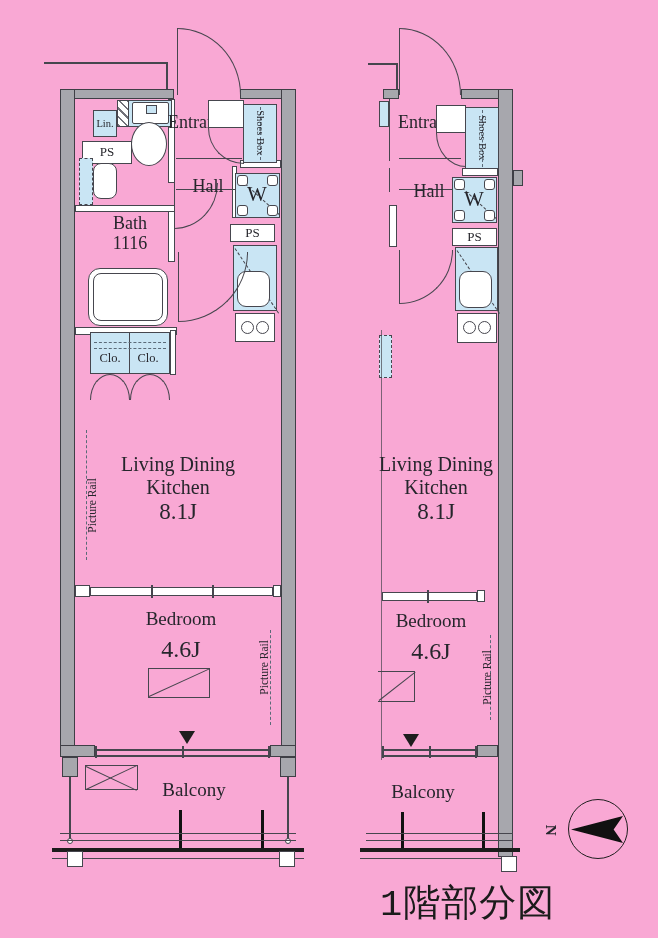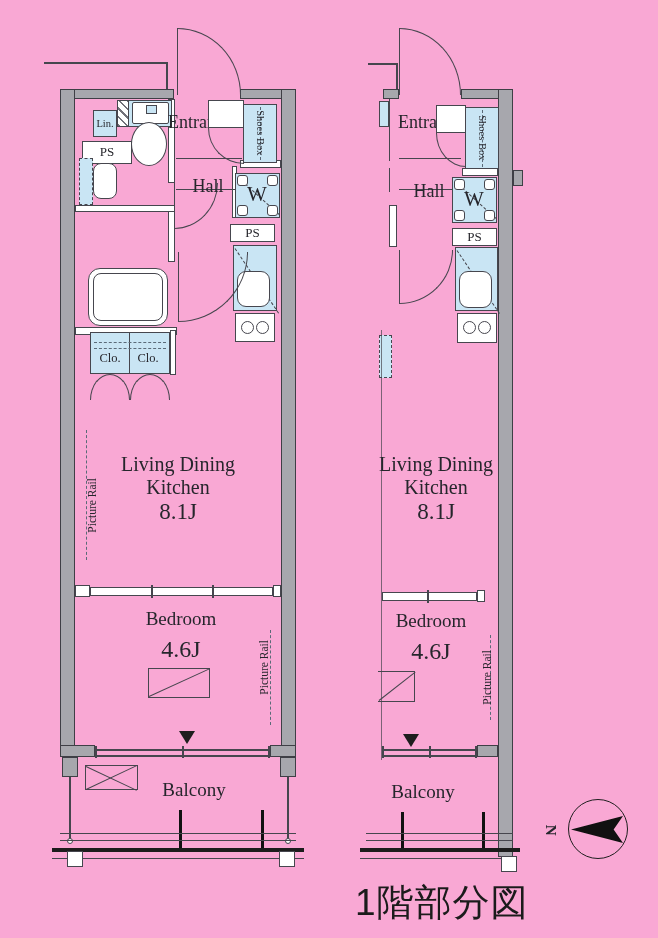--- a/index.html
+++ b/index.html
@@ -92,20 +92,24 @@
       <span>PS</span>
       </div>
 
     <div class="a bl" style="left:233px;top:245px;width:44px;height:66px"></div>
     <div class="a rl" style="left:235px;top:248px;width:78px;border-top-style:dashed;transform:rotate(56deg)"></div>
     <div class="a white" style="left:237px;top:271px;width:33px;height:36px;border-radius:9px"></div>
     <div class="a white" style="left:235px;top:313px;width:40px;height:29px"></div>
     <div class="a circ" style="left:241px;top:321px;width:13px;height:13px"></div>
     <div class="a circ" style="left:256px;top:321px;width:13px;height:13px"></div>
 
+    <div class="a lbl" style="left:98px;top:214px;width:64px;font-size:18px">
+      <div>Bath</div>
+      <div>1116</div>
+    </div>
     <div class="a white" style="left:88px;top:268px;width:80px;height:58px;border-radius:12px"></div>
     <div class="a" style="left:93px;top:273px;width:70px;height:48px;border:1px solid #46464e;border-radius:8px"></div>
 
     <div class="a arc" style="left:178px;top:252px;width:70px;height:70px;border-left-width:1.5px;border-right-width:1.2px;border-bottom-width:1.2px;border-radius:0 0 100% 0"></div>
 
     <div class="a bl" style="left:90px;top:332px;width:80px;height:42px"></div>
     <div class="a ln" style="left:129px;top:333px;width:1.2px;height:40px"></div>
     <div class="a hdash" style="left:94px;top:342px;width:72px"></div>
     <div class="a hdash" style="left:94px;top:348px;width:72px"></div>
     <div class="a lbl" style="left:92px;top:352px;width:36px;font-size:12.5px">
@@ -266,17 +270,17 @@
     <div class="a white" style="left:501px;top:856px;width:16px;height:16px;border-width:1.5px"></div>
   </div>
 
   <div class="a" style="left:535px;top:795px;width:100px;height:70px">
     <div class="a" style="left:33px;top:4px;width:60px;height:60px;border:1.5px solid #1e1e1e;border-radius:50%"></div>
     <div class="a" style="left:36px;top:21px;width:52px;height:27px;background:#111;clip-path:polygon(0 50%,100% 0,82% 50%,100% 100%)"></div>
     <div class="a lbl vr2" style="left:8px;top:27px;width:16px;font-size:15px;font-weight:bold">
       <span>N</span></div>
   </div>
 
-  <div class="a" style="left:355px;top:878px;width:230px;font-size:37px;letter-spacing:1px;color:#1b1b1b;font-family:Liberation Sans, sans-serif">
+  <div class="a" style="left:380px;top:878px;width:230px;font-size:37px;letter-spacing:1px;color:#1b1b1b;font-family:Liberation Mono, monospace">
     <span>1階部分図</span>
   </div>
 
 </div>
 
 </body></html>

